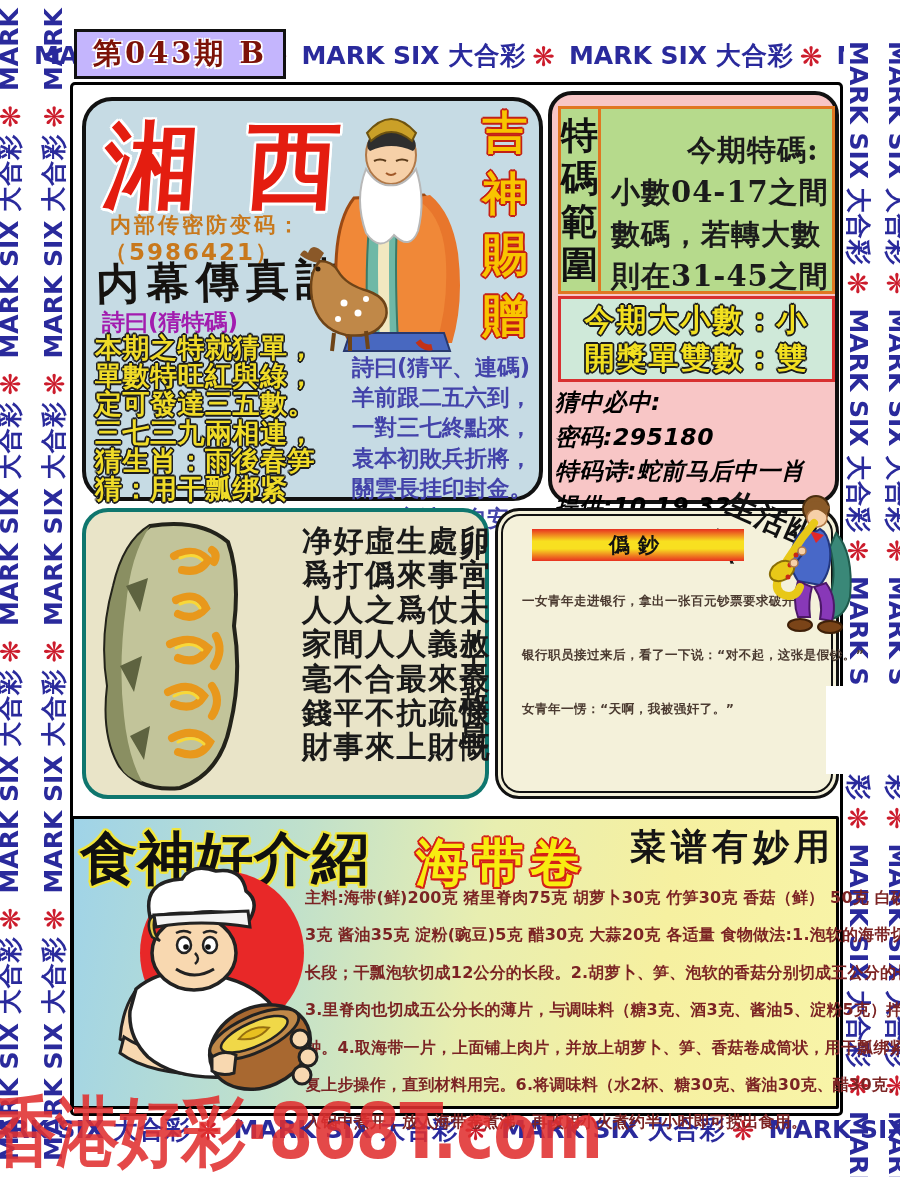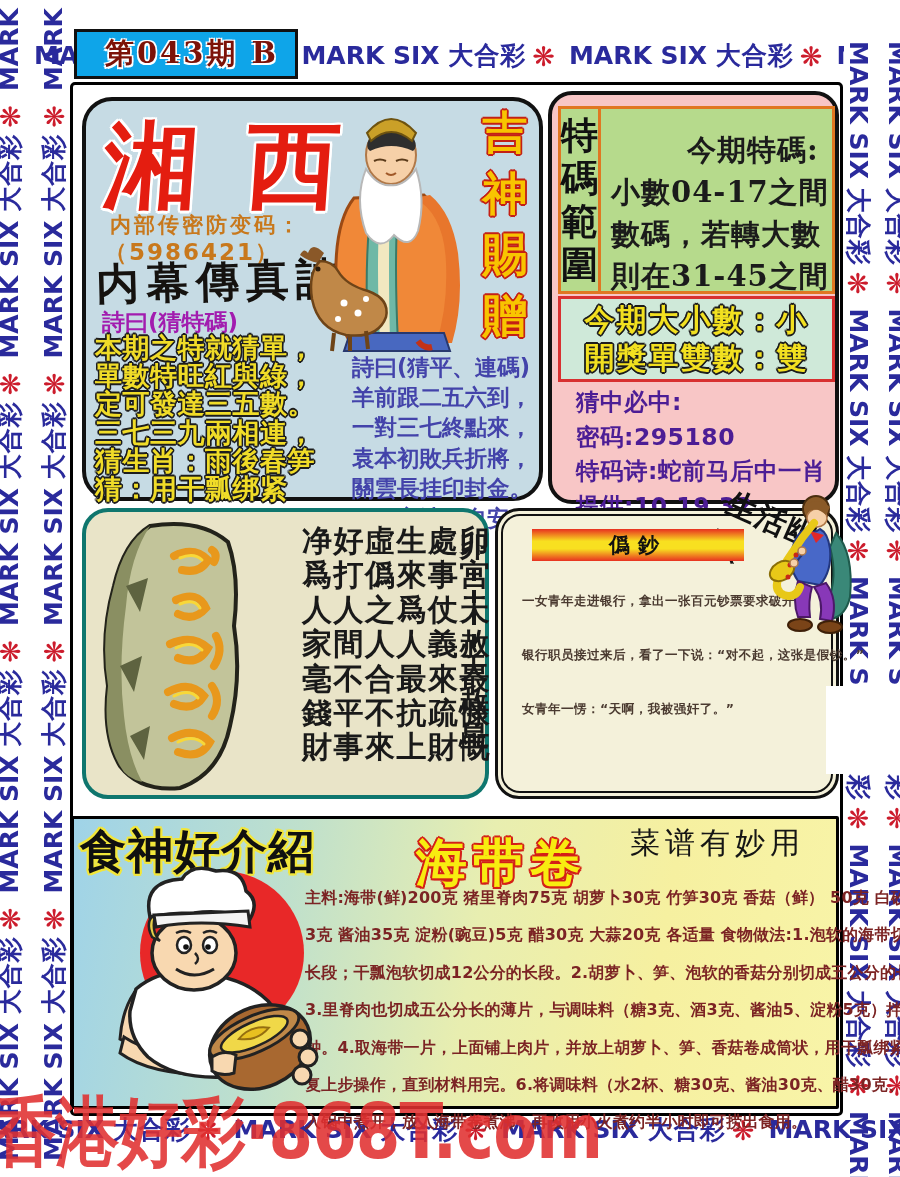--- a/index.html
+++ b/index.html
@@ -14,23 +14,23 @@
   .strip .flower-glyph{font-style:normal;color:#cc1c2c;font-size:27px;vertical-align:-2px;padding-left:6px;}
   .strip-top{left:34px;top:38px;width:810px;overflow:hidden;}
   .strip-bottom{left:-34px;top:1112px;width:934px;overflow:hidden;}
   .strip-v{width:1120px;}
   .strip-left{left:-506px;top:583px;transform:rotate(-90deg);}
   .strip-farleft{left:-550px;top:583px;transform:rotate(-90deg);}
   .strip-right{left:298px;top:583px;transform:rotate(90deg);}
   .strip-farright{left:337px;top:583px;transform:rotate(90deg);}
 
   
-  .episode-box{position:absolute;left:74px;top:29px;width:206px;height:44px;background:#0ea5e9;border:3px solid #111;z-index:4;
+  .episode-box{position:absolute;left:74px;top:29px;width:206px;height:44px;background:#c4b5fd;border:3px solid #111;z-index:4;
     display:flex;align-items:center;justify-content:center;font-size:29px;font-weight:900;letter-spacing:3px;color:#7c1208;
-    text-shadow:1.5px 1.5px 0 #fff,-1.5px -1.5px 0 #fff,1.5px -1.5px 0 #fff,-1.5px 1.5px 0 #fff;font-family:"DejaVu Serif","Liberation Serif",serif;padding-left:12px;}
+    text-shadow:1.5px 1.5px 0 #fff,-1.5px -1.5px 0 #fff,1.5px -1.5px 0 #fff,-1.5px 1.5px 0 #fff;font-family:"DejaVu Serif","Liberation Serif",serif;}
 
   
   .main-frame{position:absolute;left:70px;top:82px;width:767px;height:1028px;border:3px solid #000;border-radius:5px;background:#fff;z-index:2;}
 
   .panel{position:absolute;z-index:3;box-sizing:border-box;}
 
   
   .blue-box{left:82px;top:97px;width:461px;height:404px;background:#c6dbe4;border:4px solid #111;border-radius:30px;}
   .xiangxi-title{position:absolute;left:18px;top:2px;font-size:94px;font-weight:900;color:#e41d10;letter-spacing:48px;white-space:nowrap;
     font-family:"DejaVu Serif","Liberation Serif",serif;transform:skewX(-4deg);
@@ -56,21 +56,21 @@
   .green-box{position:absolute;left:6px;top:11px;width:271px;height:182px;background:#b6da8c;border:3px solid #e07722;display:flex;}
   .range-title-col{width:47px;border-right:3px solid #e07722;text-align:center;padding-top:5px;}
   .range-title-col .vchar{display:block;font-size:37px;line-height:43px;font-weight:900;color:#111;font-family:"DejaVu Serif","Liberation Serif",serif;}
   .range-text{flex:1;padding:8px 10px 0 10px;font-size:29px;font-weight:bold;color:#1b1b1b;white-space:nowrap;font-family:"DejaVu Serif","Liberation Serif",serif;margin-top:12px;}
   .range-text .line{line-height:42px;letter-spacing:1px;}
   .range-text .line:first-child{text-align:right;padding-right:10px;}
   .cyan-box{position:absolute;left:6px;top:201px;width:271px;height:80px;background:#cfe9d9;border:3px solid #d83030;
     display:flex;flex-direction:column;justify-content:center;}
   .cyan-box .line{text-align:center;font-size:30px;font-weight:900;line-height:38px;color:#f2e020;letter-spacing:2px;
     text-shadow:-1.8px 0 #1d1d1d,1.8px 0 #1d1d1d,0 -1.8px #1d1d1d,0 1.8px #1d1d1d,-1.3px -1.3px #1d1d1d,1.3px -1.3px #1d1d1d,-1.3px 1.3px #1d1d1d,1.3px 1.3px #1d1d1d;}
-  .mustwin{position:absolute;left:24px;top:290px;font-size:23.5px;font-weight:900;color:#4c1d95;white-space:nowrap;}
+  .mustwin{position:absolute;left:3px;top:290px;font-size:23.5px;font-weight:900;color:#000000;white-space:nowrap;font-style:italic;}
   .mustwin .line{line-height:34.5px;letter-spacing:0.5px;}
 
   
   .beige-box{left:82px;top:508px;width:407px;height:291px;background:#e9e4c8;border:4px solid #0f766e;border-radius:26px;}
   .stone-art{position:absolute;left:4px;top:4px;width:208px;height:281px;}
   .stone-poem{position:absolute;left:216px;top:12px;font-size:30px;font-weight:900;color:#191919;white-space:nowrap;letter-spacing:1.5px;}
   .stone-poem .line{line-height:34.4px;}
   .side-col{position:absolute;left:372px;top:18px;width:32px;display:flex;flex-direction:column;align-items:center;font-weight:900;color:#191919;}
   .side-col .side-char{font-size:29px;line-height:33px;}
   .side-col .dash{width:4px;height:13px;background:#191919;margin:4.5px 0;}
@@ -86,27 +86,27 @@
     font-family:"DejaVu Serif","Liberation Serif",serif;}
   .humor-story{position:absolute;left:24px;top:82px;font-size:12.5px;font-weight:bold;color:#4a3a30;white-space:nowrap;z-index:2;}
   .humor-story .line{margin-bottom:37px;letter-spacing:0.5px;}
   .sax-art{position:absolute;left:260px;top:-18px;width:102px;height:158px;z-index:5;}
 
   .white-patch{position:absolute;left:826px;top:686px;width:74px;height:88px;background:#ffffff;z-index:6;}
 
   
   .bottom-box{left:71px;top:816px;width:768px;height:293px;border:3px solid #000;border-radius:2px;
     background:linear-gradient(100deg,#9fd3e8 0%,#bfe0cc 28%,#e8eeb0 52%,#f6f0a0 75%,#f8f4a8 100%);}
-  .food-heading{position:absolute;left:6px;top:2px;font-size:46px;font-weight:900;color:#101010;letter-spacing:1px;white-space:nowrap;
+  .food-heading{position:absolute;left:6px;top:2px;font-size:57px;font-weight:900;color:#101010;letter-spacing:1px;white-space:nowrap;
     font-family:"DejaVu Serif","Liberation Serif",serif;
     text-shadow:-2.2px 0 #f2e63a,2.2px 0 #f2e63a,0 -2.2px #f2e63a,0 2.2px #f2e63a,-1.6px -1.6px #f2e63a,1.6px -1.6px #f2e63a,-1.6px 1.6px #f2e63a,1.6px 1.6px #f2e63a;}
   .food-dish{position:absolute;left:342px;top:10px;font-size:51px;font-weight:900;color:#f8ec10;letter-spacing:6px;white-space:nowrap;
     font-family:"DejaVu Serif","Liberation Serif",serif;
     text-shadow:-2px 0 #d42018,2px 0 #d42018,0 -2px #d42018,0 2px #d42018,-1.5px -1.5px #d42018,1.5px -1.5px #d42018,-1.5px 1.5px #d42018,1.5px 1.5px #d42018;}
-  .food-tagline{position:absolute;left:556px;top:4px;font-size:30px;font-weight:400;color:#151515;letter-spacing:5px;white-space:nowrap;
+  .food-tagline{position:absolute;left:556px;top:4px;font-size:36px;font-weight:700;color:#151515;letter-spacing:5px;white-space:nowrap;
     font-family:"DejaVu Serif","Liberation Serif",serif;}
   .recipe{position:absolute;left:231px;top:60px;font-size:16px;font-weight:bold;color:#7c2424;white-space:nowrap;}
   .recipe .line{line-height:37.4px;letter-spacing:0.2px;}
   .chef-art{position:absolute;left:-10px;top:42px;width:256px;height:252px;}
 
   
   .watermark{position:absolute;left:-8px;top:1082px;font-size:69px;font-weight:900;color:#e13030;opacity:0.88;z-index:10;white-space:nowrap;
     transform:scaleX(0.93) scaleY(1.1);transform-origin:left top;letter-spacing:-1px;}
 </style>
 </head>

